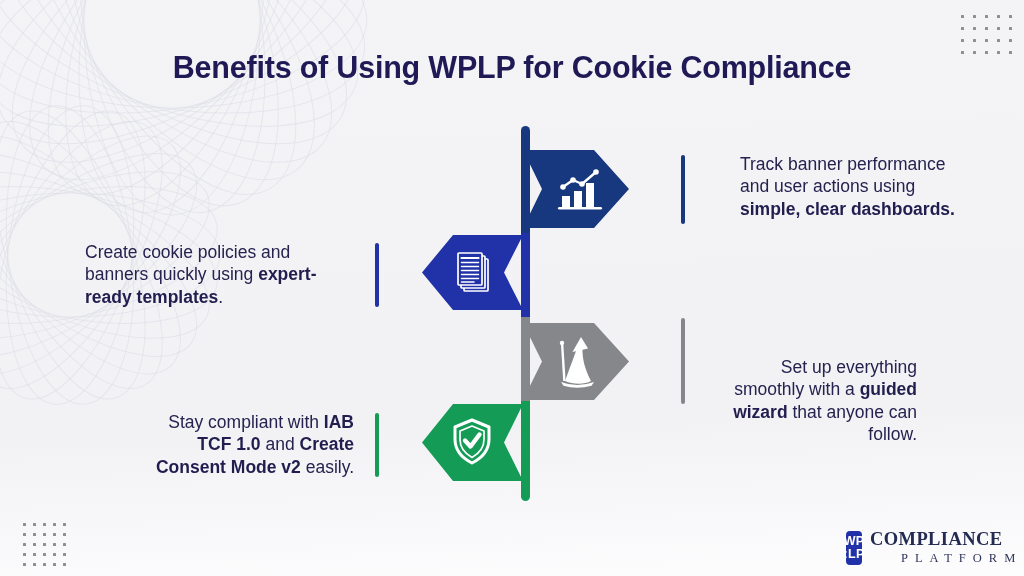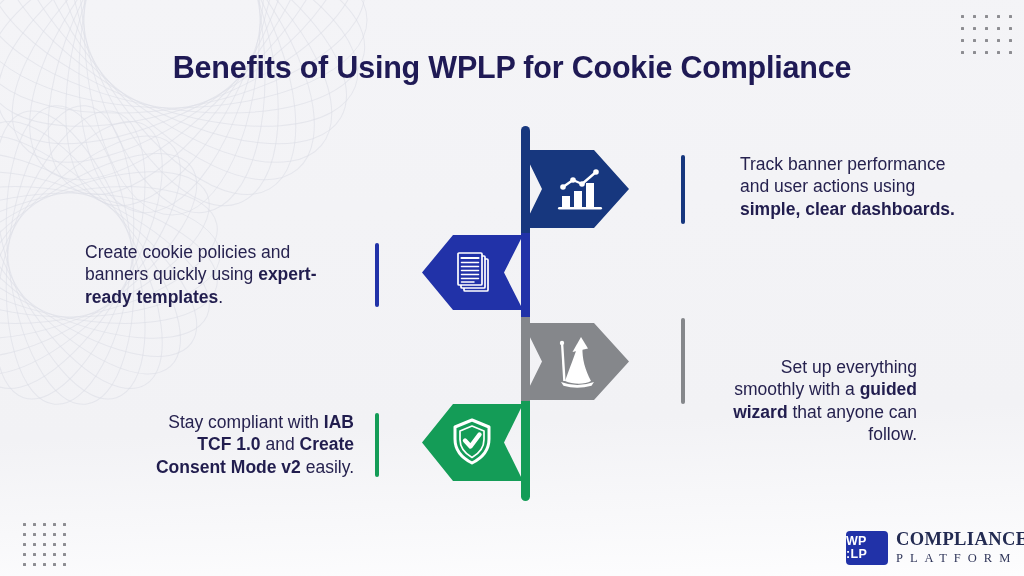--- a/index.html
+++ b/index.html
@@ -42,26 +42,26 @@
   .bar3{left:681px;top:318px;height:86px;}
   .bar4{left:375px;top:413px;height:64px;}
   .btext{position:absolute;margin:0;font-size:17.5px;line-height:22.4px;white-space:nowrap;z-index:1;}
   .btext b{font-weight:700;color:#211d4e;}
   .t1{left:697px;top:153px;width:250px;text-align:left;margin-left:43px;}
   .t2{left:85px; top:241px;width:277px;text-align:left;}
   .t3{left:682px;top:316px;width:235px;text-align:right;margin-top:40px;}
   .t4{left:77px; top:411px;width:277px;text-align:right;}
   
   .logo{position:absolute;left:846px;top:530px;display:flex;align-items:center;gap:8px;}
-  .logo-box{width:42px;height:34px;border-radius:4px;background:var(--c);
-    display:flex;flex-direction:column;justify-content:center;
+  .logo-box{width:16px;height:34px;border-radius:4px;background:var(--c);
+    display:flex;flex-direction:column;align-items:center;justify-content:center;
     color:#fff;font-weight:700;font-size:12.5px;line-height:13px;letter-spacing:.3px;}
   .logo-text{display:flex;flex-direction:column;font-family:Liberation Serif, serif;}
   .logo-brand{font-size:18.5px;font-weight:700;letter-spacing:.4px;color:#232b52;line-height:19px;}
-  .logo-sub{font-size:12.5px;font-weight:400;letter-spacing:7px;color:#30365a;line-height:14px;margin-top:2px;}
+  .logo-sub{font-size:12.5px;font-weight:400;letter-spacing:7px;color:#30365a;line-height:14px;margin-top:2px;margin-left:31px;}
 </style>
 </head>
 <body>
 
 <div class="canvas">
 
   <svg class="guilloche" width="420" height="470" viewBox="0 0 420 470">
     <g id="gq0">
         <ellipse cx="190" cy="75" rx="195" ry="88" transform="rotate(0 190 75)"></ellipse>
         <ellipse cx="190" cy="75" rx="195" ry="88" transform="rotate(10 190 75)"></ellipse>

